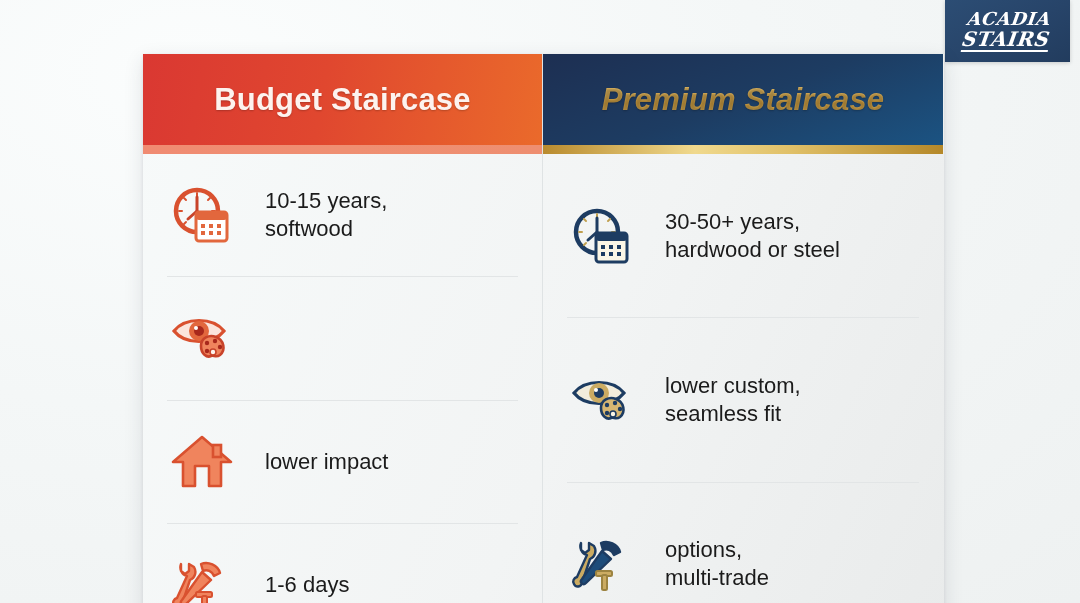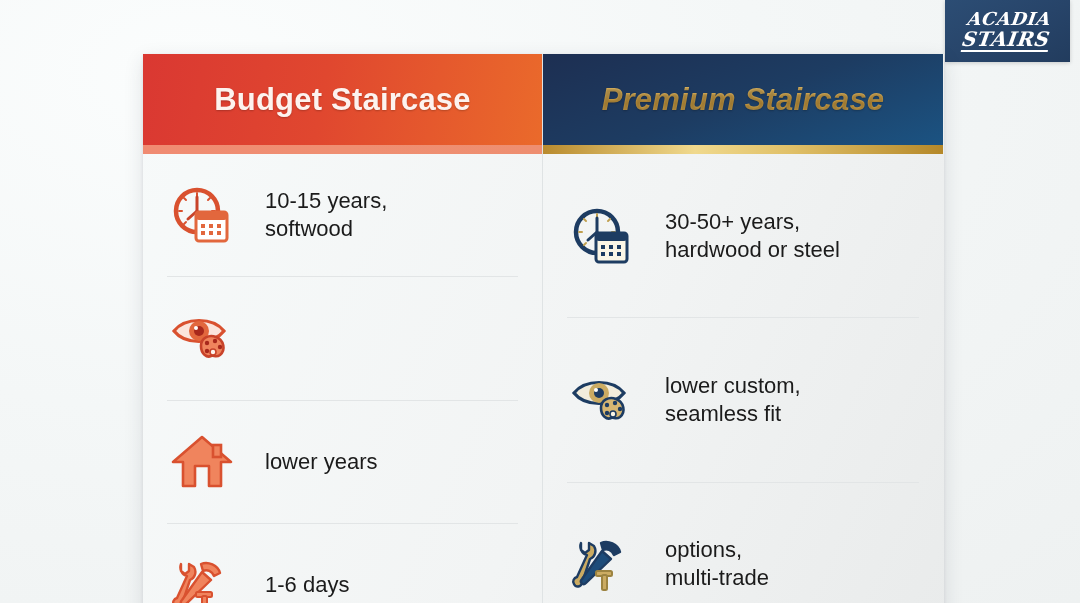--- a/index.html
+++ b/index.html
@@ -207,21 +207,21 @@
         </span>
       </div>
 
       <div class="feature-row">
         <span class="row-icon">
           <svg width="62" height="56" viewBox="0 0 62 56">
             <path d="M31 3 L60 28 L50 28 L50 52 L38 52 L38 32 L24 32 L24 52 L12 52 L12 28 L2 28 Z" fill="#f0845d" stroke="#d9512f" stroke-width="2.6" stroke-linejoin="round"></path>
             <rect x="42" y="11" width="8" height="12" fill="#f0845d" stroke="#d9512f" stroke-width="2.6"></rect>
           </svg>
         </span>
-        <span class="row-label">lower years</span>
+        <span class="row-label">lower impact</span>
       </div>
 
       <div class="feature-row">
         <span class="row-icon">
           <svg width="62" height="58" viewBox="0 0 62 58">
             <path d="M10 8 L10 15 L14 18 L18 15 L18 8 L23 11 C26 16, 24 22, 19 24 L11 48 C10 52, 5 53, 3 49 C1 46, 3 43, 6 42 L16 20 C11 19, 8 13, 10 8 Z" fill="#f0845d" stroke="#d9512f" stroke-width="2.4" stroke-linejoin="round"></path>
             <path d="M30 8 C37 5, 47 9, 49 17 L43 20 C41 15, 36 13, 32 15 Z" fill="#f0845d" stroke="#d9512f" stroke-width="2.4" stroke-linejoin="round"></path>
             <path d="M31 16 L40 24 L15 48 C12 51, 8 47, 11 44 Z" fill="#f0845d" stroke="#d9512f" stroke-width="2.4" stroke-linejoin="round"></path>
             <rect x="25" y="36" width="16" height="5" rx="1.5" fill="#f0845d" stroke="#d9512f" stroke-width="2"></rect>
             <rect x="31" y="40" width="5" height="15" rx="1.5" fill="#f0845d" stroke="#d9512f" stroke-width="2"></rect>

